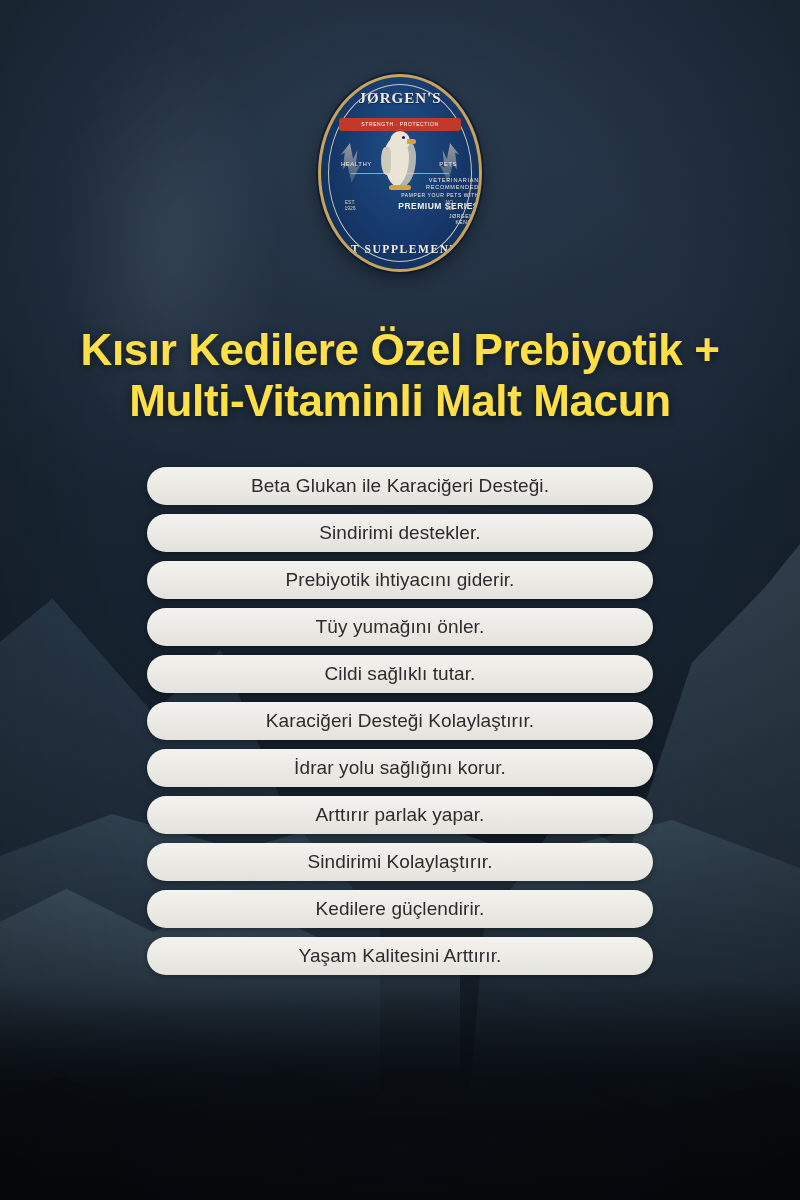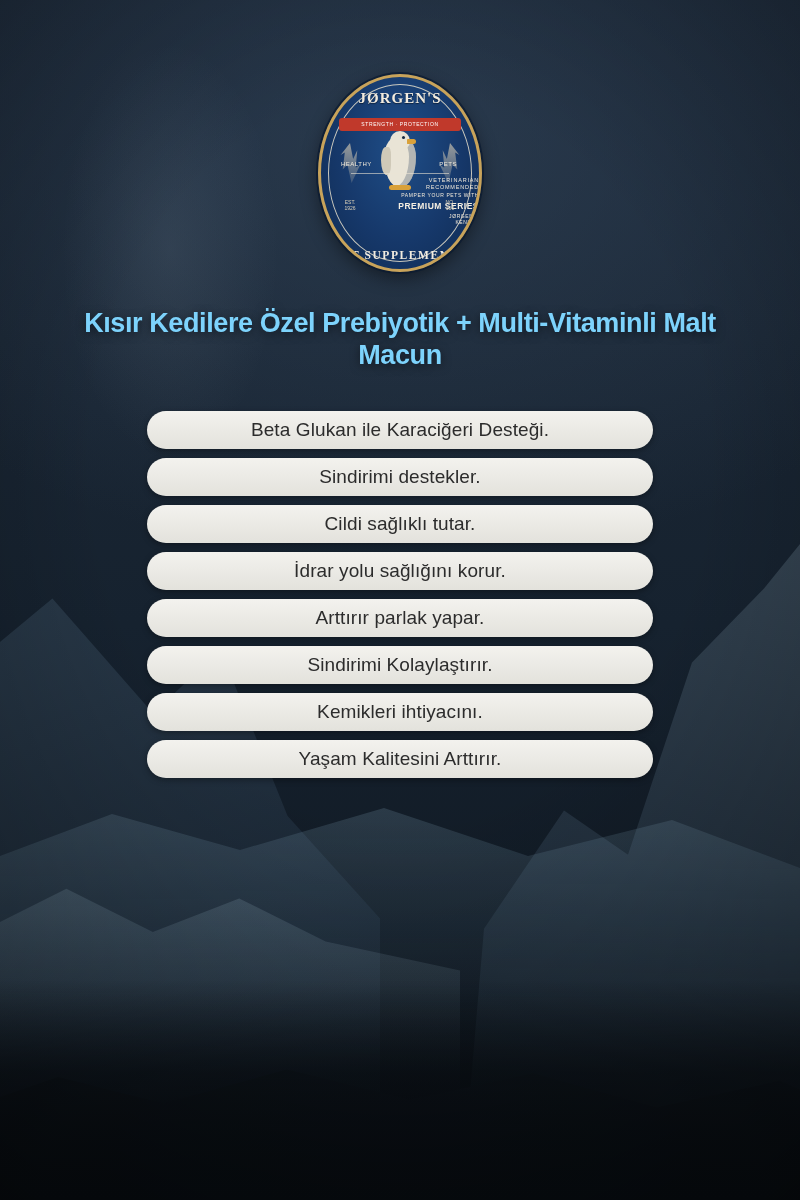--- a/index.html
+++ b/index.html
@@ -282,38 +282,38 @@
     width: 18px;
     text-align: center;
     color: #d8cfb8;
     font-size: 5px;
     line-height: 1.25;
   }
   .logo-badge-l { left: 20px; }
   .logo-badge-r { right: 20px; }
   .logo-bottom-text {
     position: absolute;
-    bottom: 8px;
+    bottom: 14px;
     left: 0;
     right: 0;
     text-align: center;
     color: #f2ece0;
     font-size: 11.5px;
     font-weight: bold;
     letter-spacing: 1.6px;
     font-family: "Liberation Serif", serif;
   }
 
   
   .headline {
-    margin-top: 36px;
+    margin-top: 52px;
     width: 640px;
     text-align: center;
-    color: #7dd3fc;
-    font-size: 27px;
+    color: #fde047;
+    font-size: 44px;
     line-height: 1.17;
     font-weight: bold;
     letter-spacing: -0.4px;
     text-shadow: 0 2px 10px rgba(0,0,0,0.5);
   }
 
   
   .pill-list {
     margin-top: 40px;
     width: 506px;
@@ -387,21 +387,24 @@
 
       <div class="logo-bottom-text">PET SUPPLEMENTS</div>
     </div>
   </div>
 
   <h1 class="headline">Kısır Kedilere Özel Prebiyotik + Multi-Vitaminli Malt Macun</h1>
 
   <div class="pill-list">
     <div class="pill">Beta Glukan ile Karaciğeri Desteği.</div>
     <div class="pill">Sindirimi destekler.</div>
+    <div class="pill">Prebiyotik ihtiyacını giderir.</div>
+    <div class="pill">Tüy yumağını önler.</div>
     <div class="pill">Cildi sağlıklı tutar.</div>
+    <div class="pill">Karaciğeri Desteği Kolaylaştırır.</div>
     <div class="pill">İdrar yolu sağlığını korur.</div>
     <div class="pill">Arttırır parlak yapar.</div>
     <div class="pill">Sindirimi Kolaylaştırır.</div>
-    <div class="pill">Kemikleri ihtiyacını.</div>
+    <div class="pill">Kedilere güçlendirir.</div>
     <div class="pill">Yaşam Kalitesini Arttırır.</div>
   </div>
 
 </div>
 
 </body></html>

